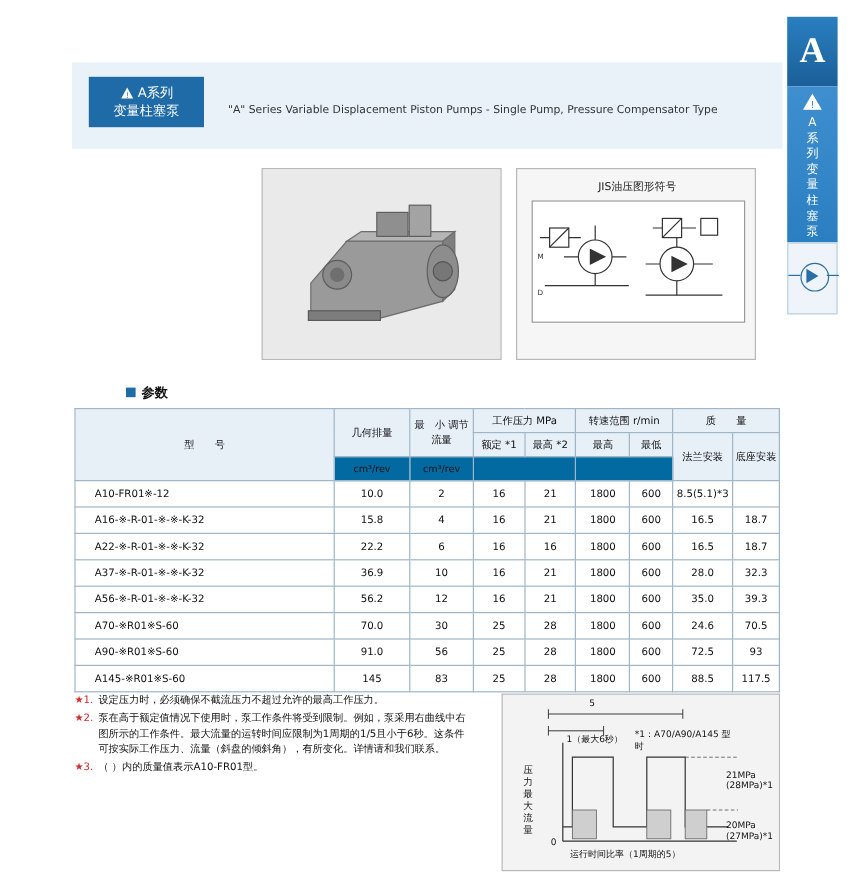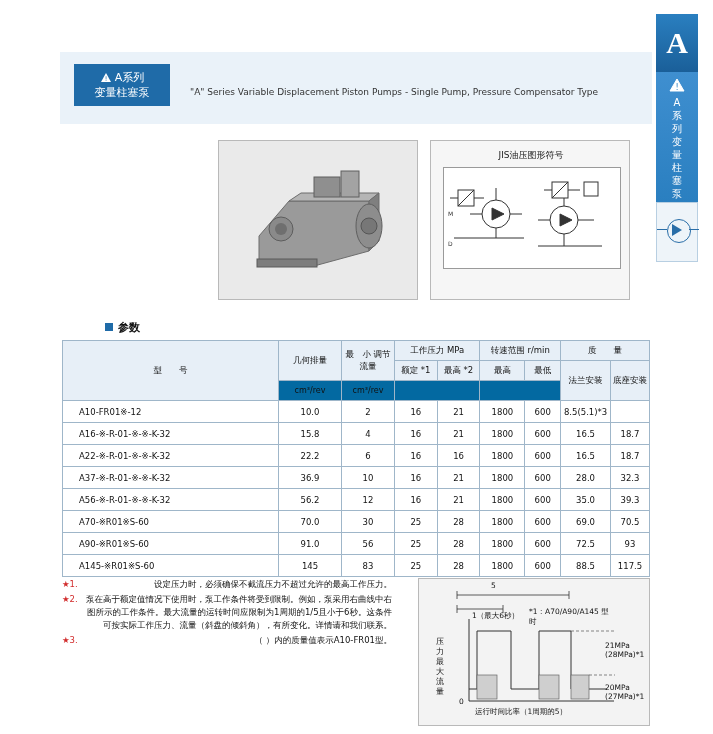--- a/index.html
+++ b/index.html
@@ -107,21 +107,21 @@
   table.params td.model{text-align:left;padding-left:16px;}
   table.params tr.data td{height:21px;}
   .unitrow td{background:#0369a1;font-size:8px;}
 
   
   .notes{
     position:absolute;left:62px;top:578px;width:330px;font-size:8.5px;line-height:13px;color:#111;
   }
   .notes .row{display:flex;margin-bottom:2px;}
   .notes .star{color:#d12b2b;flex:0 0 20px;}
-  .notes .body{flex:1;text-align:right;}
+  .notes .body{flex:1;}
 
   
   .graphbox{
     position:absolute;left:418px;top:578px;width:232px;height:148px;
     border:1px solid #b9b9b9;background:#f3f3f3;box-sizing:border-box;
   }
   .g-note{position:absolute;font-size:7.5px;color:#111;}
   .axislabel{position:absolute;font-size:8px;color:#111;line-height:10px;text-align:center;}
 </style>
 </head>
@@ -314,21 +314,21 @@
         <td>39.3</td>
       </tr>
       <tr class="data">
         <td class="model">A70-※R01※S-60</td>
         <td>70.0</td>
         <td>30</td>
         <td>25</td>
         <td>28</td>
         <td>1800</td>
         <td>600</td>
-        <td>69.0</td>
+        <td>24.6</td>
         <td>70.5</td>
       </tr>
       <tr class="data">
         <td class="model">A90-※R01※S-60</td>
         <td>91.0</td>
         <td>56</td>
         <td>25</td>
         <td>28</td>
         <td>1800</td>
         <td>600</td>

